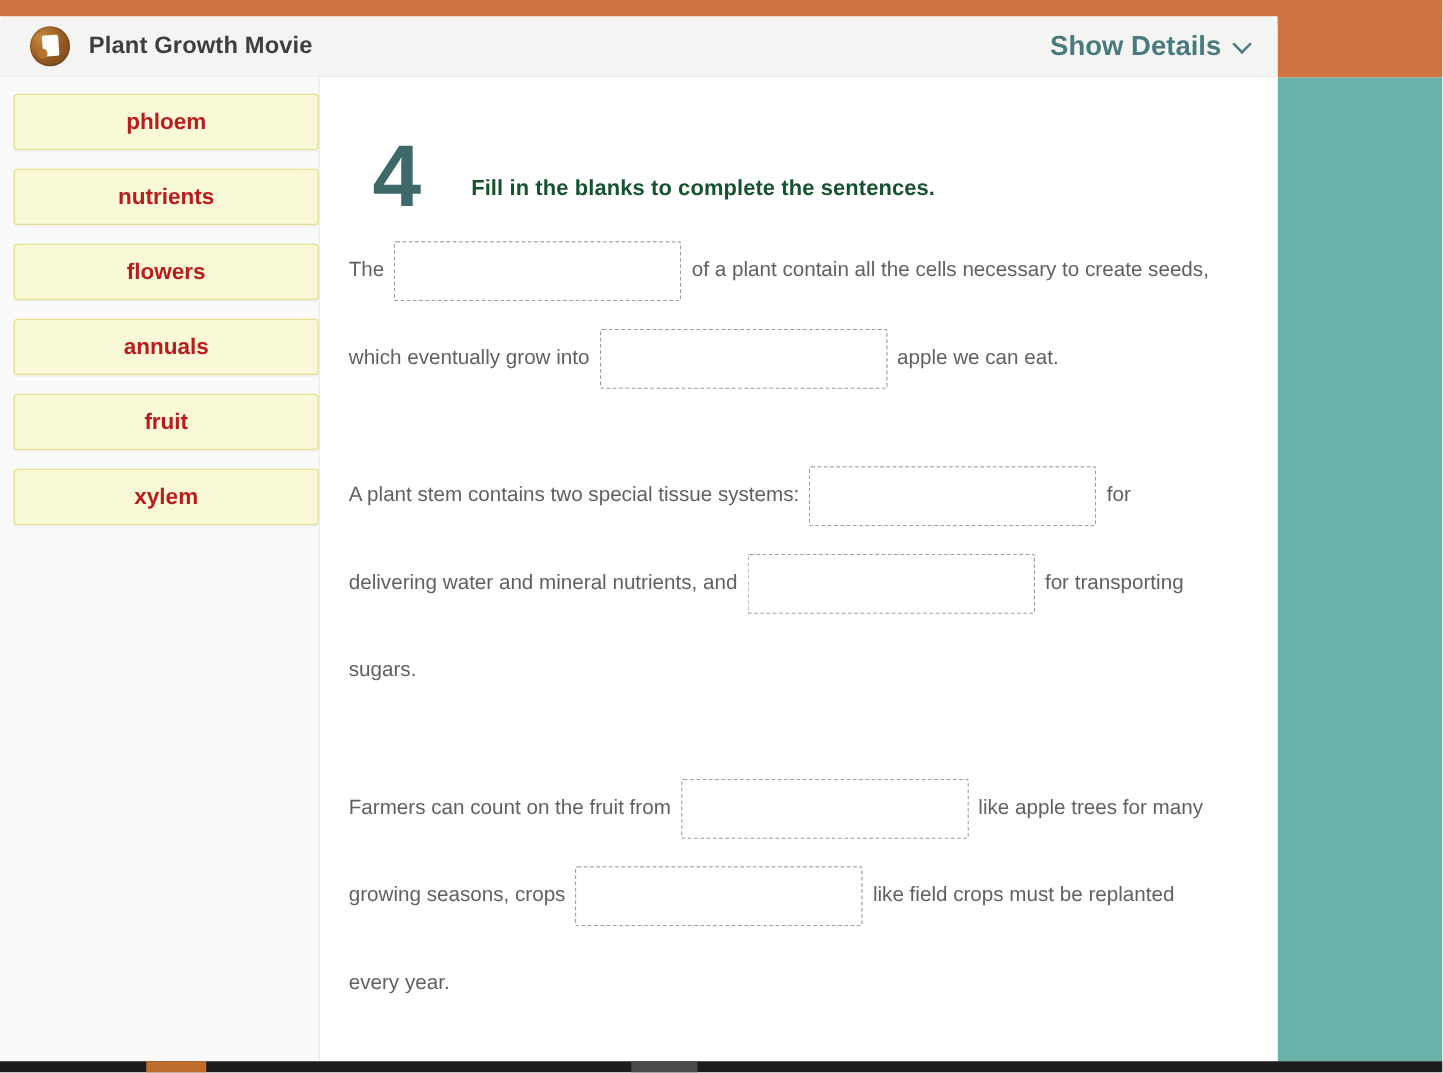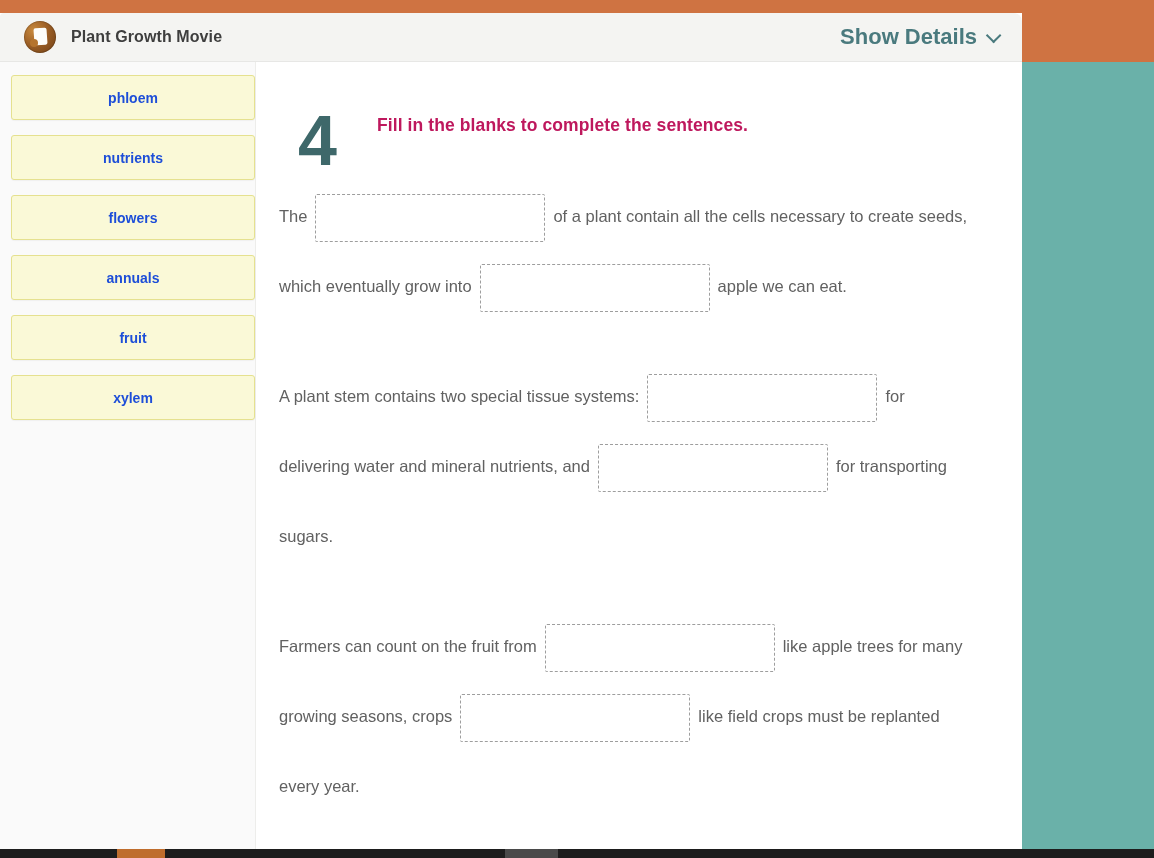--- a/index.html
+++ b/index.html
@@ -37,48 +37,48 @@
     background:radial-gradient(circle at 30% 30%, #c98a3e 0%, #9c5f26 45%, #6f3f16 100%);
     box-shadow:inset 0 0 0 1px rgba(0,0,0,0.15);
   }
   .avatar::before{
     content:"";position:absolute;left:10px;top:7px;width:13px;height:17px;background:#fdfdfb;
     border-radius:2px;transform:rotate(-4deg);
   }
   .avatar::after{
     content:"";position:absolute;left:6px;top:18px;width:8px;height:8px;background:#b5742e;border-radius:50%;
   }
-  .movie-title{margin-left:15px;font-size:16px;font-weight:bold;color:#3e3e3e;letter-spacing:0.1px;}
+  .movie-title{margin-left:15px;font-size:19px;font-weight:bold;color:#3e3e3e;letter-spacing:0.1px;}
   .header-spacer{flex:1;}
   .details-btn{
     display:flex;align-items:center;gap:9px;background:none;border:none;cursor:pointer;
     font-family:inherit;font-size:22px;font-weight:bold;color:var(--accent-text);padding:0;
   }
   .chevron{
     width:9px;height:9px;border-right:2.5px solid var(--accent-text);border-bottom:2.5px solid var(--accent-text);
     transform:rotate(45deg) translateY(-3px);display:inline-block;
   }
 
   .panel-body{flex:1;display:flex;min-height:0;}
   .sidebar{
     width:256px;flex:0 0 256px;background:#fafafa;border-right:1px solid #ededeb;
     box-sizing:border-box;padding-top:13px;
   }
   .word-chip{
     margin:0 0 15px 11px;height:45px;box-sizing:border-box;
     background:var(--word-bg);border:1px solid var(--word-border);border-radius:3px;
     display:flex;align-items:center;justify-content:center;
-    font-size:14px;font-weight:bold;color:#1d4ed8;cursor:grab;
+    font-size:18px;font-weight:bold;color:#b91c1c;cursor:grab;
     box-shadow:0 1px 1px rgba(0,0,0,0.04);
   }
 
   .main{flex:1;background:#ffffff;padding:50px 0 0 19px;box-sizing:border-box;overflow:hidden;}
   .q-row{display:flex;align-items:flex-start;}
   .q-num{font-size:70px;line-height:58px;font-weight:bold;color:var(--qnum);margin-left:23px;}
-  .q-prompt{font-size:17.5px;font-weight:bold;color:#be185d;margin-left:40px;margin-top:3px;letter-spacing:0.1px;}
+  .q-prompt{font-size:17.5px;font-weight:bold;color:#14532d;margin-left:40px;margin-top:28px;letter-spacing:0.1px;}
 
   .paras{margin-top:11px;font-size:16.5px;color:var(--body-text);}
   .para{line-height:70px;margin-bottom:40px;white-space:nowrap;}
   .ptext{margin:0 4px;}
   .blank{
     display:inline-block;width:230px;height:48px;box-sizing:border-box;
     border:1px dashed #9e9e9e;border-radius:2px;background:#ffffff;
     vertical-align:middle;margin:0 4px;
   }
 

